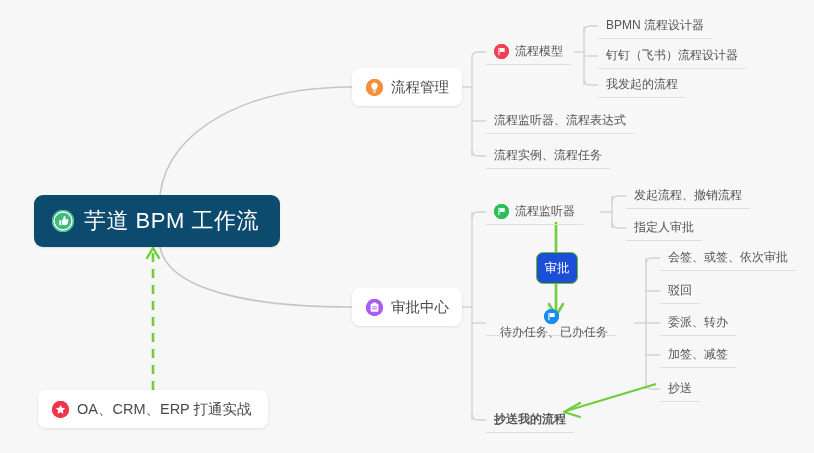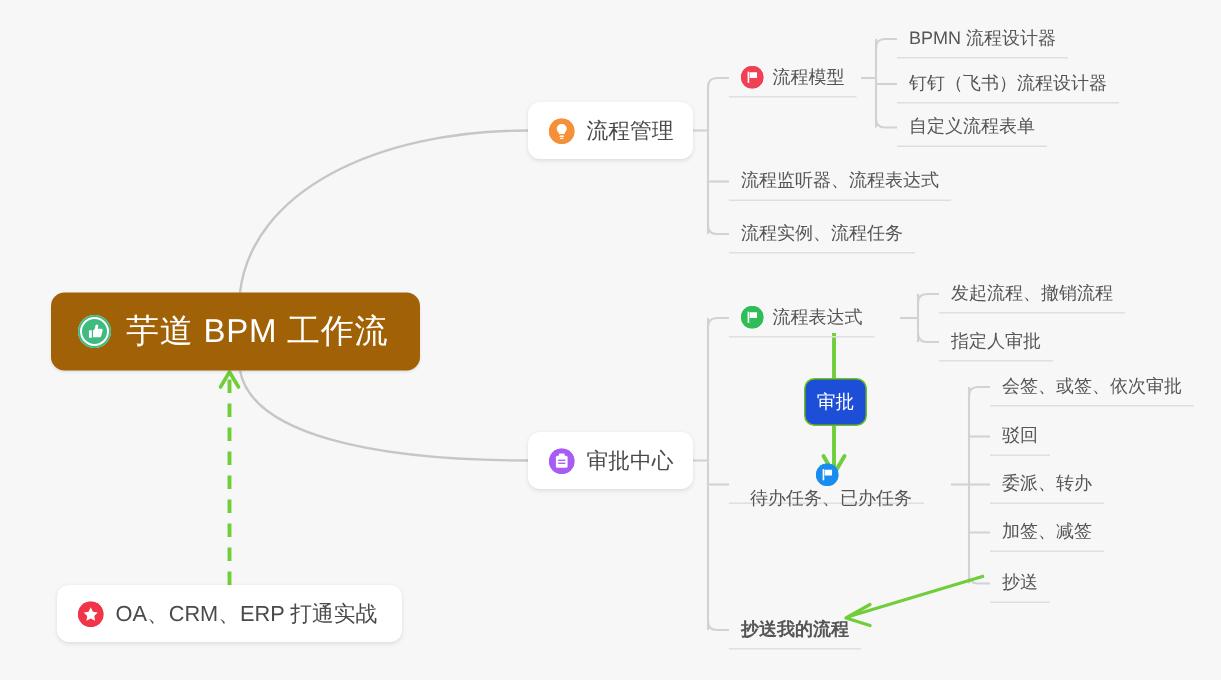--- a/index.html
+++ b/index.html
@@ -12,21 +12,21 @@
   }
   #canvas{position:absolute;left:0;top:0;width:814px;height:453px;}
   .svg-layer{position:absolute;left:0;top:0;width:814px;height:453px;pointer-events:none;}
 
   
   .node{position:absolute;display:flex;align-items:center;box-sizing:border-box;white-space:nowrap;}
 
   
   .root-node{
     left:34px;top:195px;width:246px;height:52px;
-    background:#a16207;border-radius:9px;
+    background:#0c4a6e;border-radius:9px;
     padding:0 0 0 18px;
     color:#ffffff;font-size:22px;letter-spacing:.5px;
     box-shadow:0 1px 2px rgba(0,0,0,.10);
   }
   .root-node .label{margin-left:10px;font-size:22px;}
 
   
   .card-node{
     background:#ffffff;border-radius:8px;height:38px;
     padding:0 18px 0 14px;
@@ -175,21 +175,21 @@
     <span class="label">流程模型</span>
   </div>
 
   <div class="node leaf no-icon" style="left:598px;top:12px;">
     <span class="label" style="margin-left:0">BPMN 流程设计器</span>
   </div>
   <div class="node leaf no-icon" style="left:598px;top:42px;">
     <span class="label" style="margin-left:0">钉钉（飞书）流程设计器</span>
   </div>
   <div class="node leaf no-icon" style="left:598px;top:71px;">
-    <span class="label" style="margin-left:0">自定义流程表单</span>
+    <span class="label" style="margin-left:0">我发起的流程</span>
   </div>
 
   <div class="node leaf no-icon" style="left:486px;top:107px;">
     <span class="label" style="margin-left:0">流程监听器、流程表达式</span>
   </div>
   <div class="node card-node" id="n-approval-center">
     <span class="ic ic-md ic-purple">
       <svg width="17" height="17" viewBox="0 0 17 17">
         <circle cx="8.5" cy="8.5" r="8.5" fill="#a75cf5"></circle>
         <rect x="4.6" y="4.8" width="7.8" height="8.0" rx="1.0" fill="#ffffff"></rect>
@@ -206,21 +206,21 @@
   </div>
 
   <div class="node leaf" style="left:486px;top:198px;">
     <span class="ic ic-sm ic-greenflag">
       <svg width="15" height="15" viewBox="0 0 15 15">
         <circle cx="7.5" cy="7.5" r="7.5" fill="#2ebd59"></circle>
         <rect x="4.4" y="3.8" width="1.1" height="7.4" fill="#ffffff"></rect>
         <path d="M5.8 4.1h4.9v3.9H5.8z" fill="#ffffff"></path>
       </svg>
     </span>
-    <span class="label">流程表达式</span>
+    <span class="label">流程监听器</span>
   </div>
   <div class="node leaf no-icon" style="left:626px;top:182px;">
     <span class="label" style="margin-left:0">发起流程、撤销流程</span>
   </div>
   <div class="node leaf no-icon" style="left:626px;top:214px;">
     <span class="label" style="margin-left:0">指定人审批</span>
   </div>
 
   <div class="node leaf" style="left:486px;top:309px;flex-direction:column;">
     <span class="ic ic-sm ic-blueflag">

